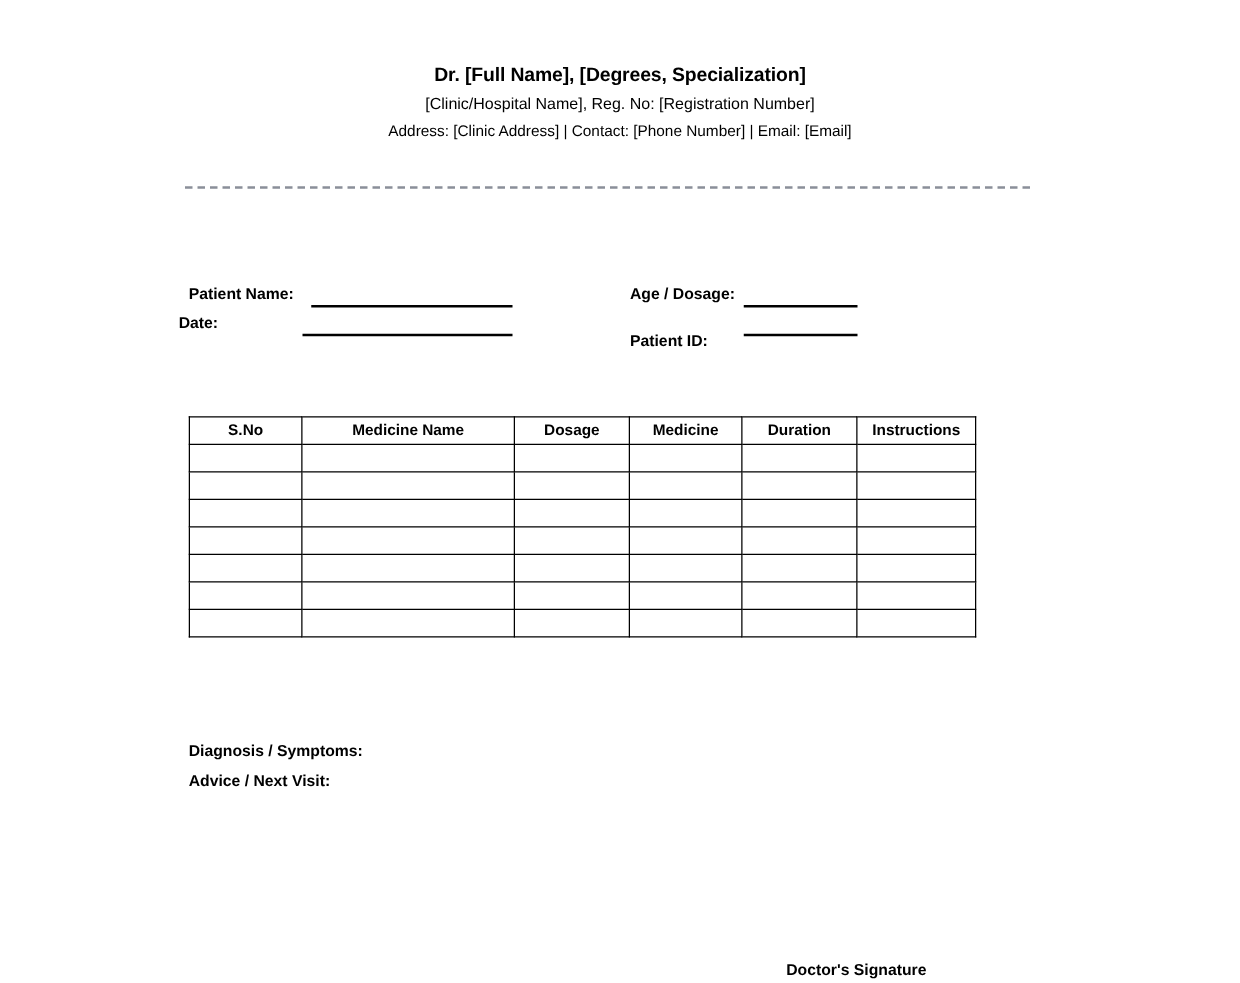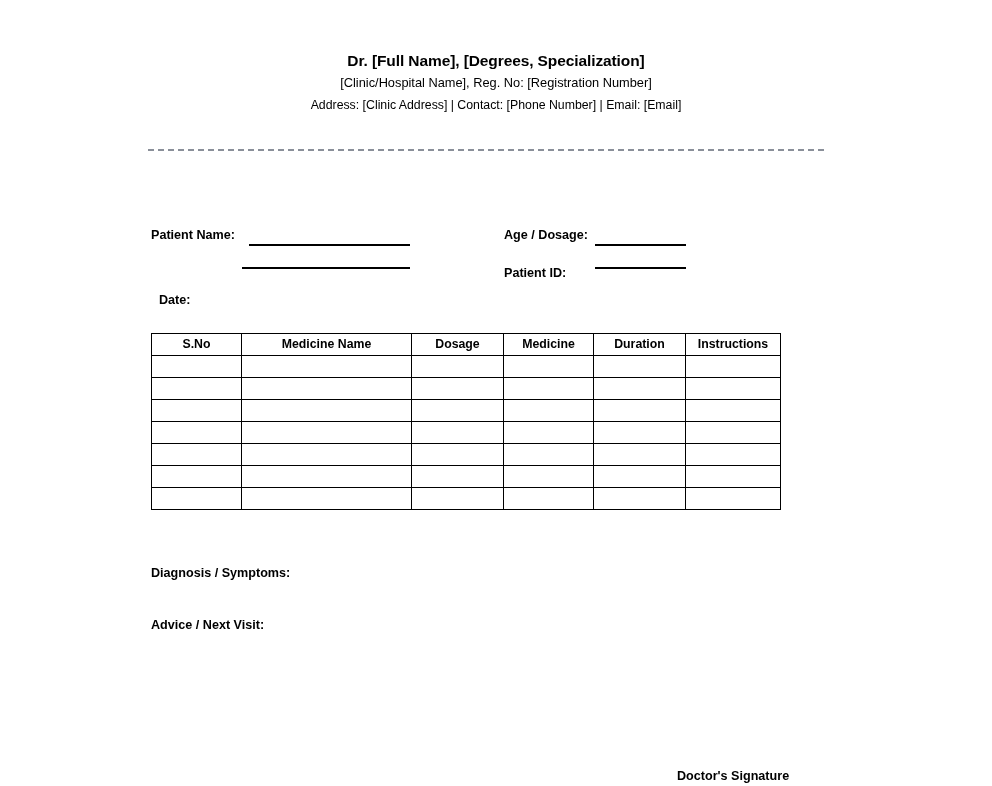--- a/index.html
+++ b/index.html
@@ -71,21 +71,21 @@
     font-weight: bold;
     white-space: nowrap;
   }
   .rule {
     position: absolute;
     border-bottom: 2.5px solid #000000;
     height: 0;
   }
 
   .f-name   { left: 151px; top: 0px; }
-  .f-date   { left: 159px; top: 23px; margin-top: 42px; }
+  .f-date   { left: 143px; top: 23px; }
   .f-age    { left: 504px; top: 0px; }
   .f-pid    { left: 504px; top: 38px; }
 
   .r-name { left: 249px; top: 16px; width: 161px; }
   .r-date { left: 242px; top: 39px; width: 168px; }
   .r-age  { left: 595px; top: 16px; width: 91px; }
   .r-pid  { left: 595px; top: 39px; width: 91px; }
 
   
   .rx-table {
@@ -118,32 +118,31 @@
   .col-instr  { width: 95px; }
 
   
   .note-label {
     position: absolute;
     left: 151px;
     font-size: 12.6px;
     font-weight: bold;
     white-space: nowrap;
   }
-  .note-diagnosis { top: 566px; }
+  .note-diagnosis { top: 594px; }
   .note-advice    { top: 618px; }
 
   
   .signature {
     position: absolute;
     left: 629px;
     top: 769px;
     font-size: 12.6px;
     font-weight: bold;
     white-space: nowrap;
-    margin-left: 48px;
   }
 </style>
 </head>
 <body>
 
 <div class="page">
 
   <div class="letterhead">
     <div class="doctor-name">Dr. [Full Name], [Degrees, Specialization]</div>
     <div class="clinic-line">[Clinic/Hospital Name], Reg. No: [Registration Number]</div>

